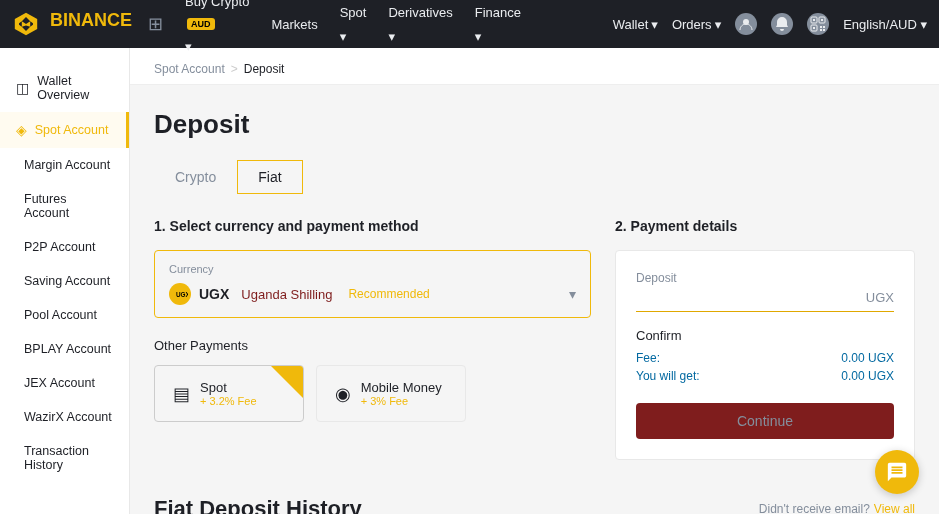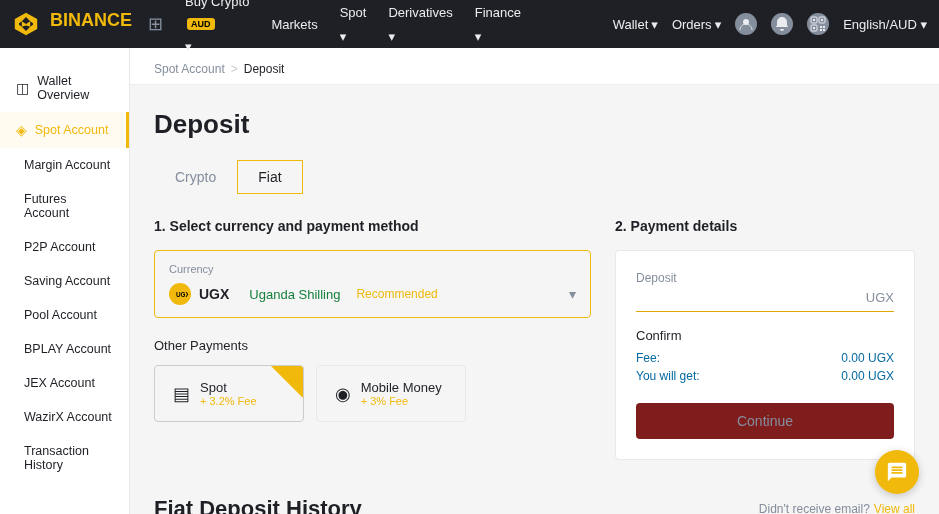--- a/index.html
+++ b/index.html
@@ -53,21 +53,21 @@
 
     .section-title { font-size: 14px; font-weight: 600; color: #1e2026; margin-bottom: 16px; }
 
     
     .currency-box { border: 1.5px solid #f0b90b; border-radius: 4px; padding: 12px 14px; margin-bottom: 20px; }
     .currency-label { font-size: 11px; color: #848e9c; margin-bottom: 8px; }
     .currency-select { display: flex; align-items: center; justify-content: space-between; cursor: pointer; }
     .currency-left { display: flex; align-items: center; gap: 8px; }
     .currency-badge { width: 22px; height: 22px; border-radius: 50%; background: #f0b90b; display: flex; align-items: center; justify-content: center; font-size: 8px; font-weight: 700; color: #000; }
     .currency-name { font-weight: 600; font-size: 14px; color: #1e2026; }
-    .currency-full { font-size: 13px; color: #15803d; margin-left: 12px; }
+    .currency-full { font-size: 13px; color: #7f1d1d; margin-left: 4px; }
     .recommended { color: #f0b90b; font-size: 12px; margin-left: 8px; }
     .chevron-down { color: #848e9c; font-size: 14px; }
 
     
     .payments-title { font-size: 13px; font-weight: 500; color: #1e2026; margin-bottom: 12px; }
     .payment-cards { display: flex; gap: 12px; }
     .payment-card { border: 1px solid #e8e8e8; border-radius: 4px; padding: 14px 18px; cursor: pointer; display: flex; align-items: center; gap: 10px; min-width: 150px; position: relative; overflow: hidden; }
     .payment-card-selected { border-color: #ccc; }
     .payment-card-corner { position: absolute; top: 0; right: 0; width: 0; height: 0; border-style: solid; border-width: 0 32px 32px 0; border-color: transparent #f0b90b transparent transparent; }
     .payment-card-icon { font-size: 18px; color: #1e2026; }

